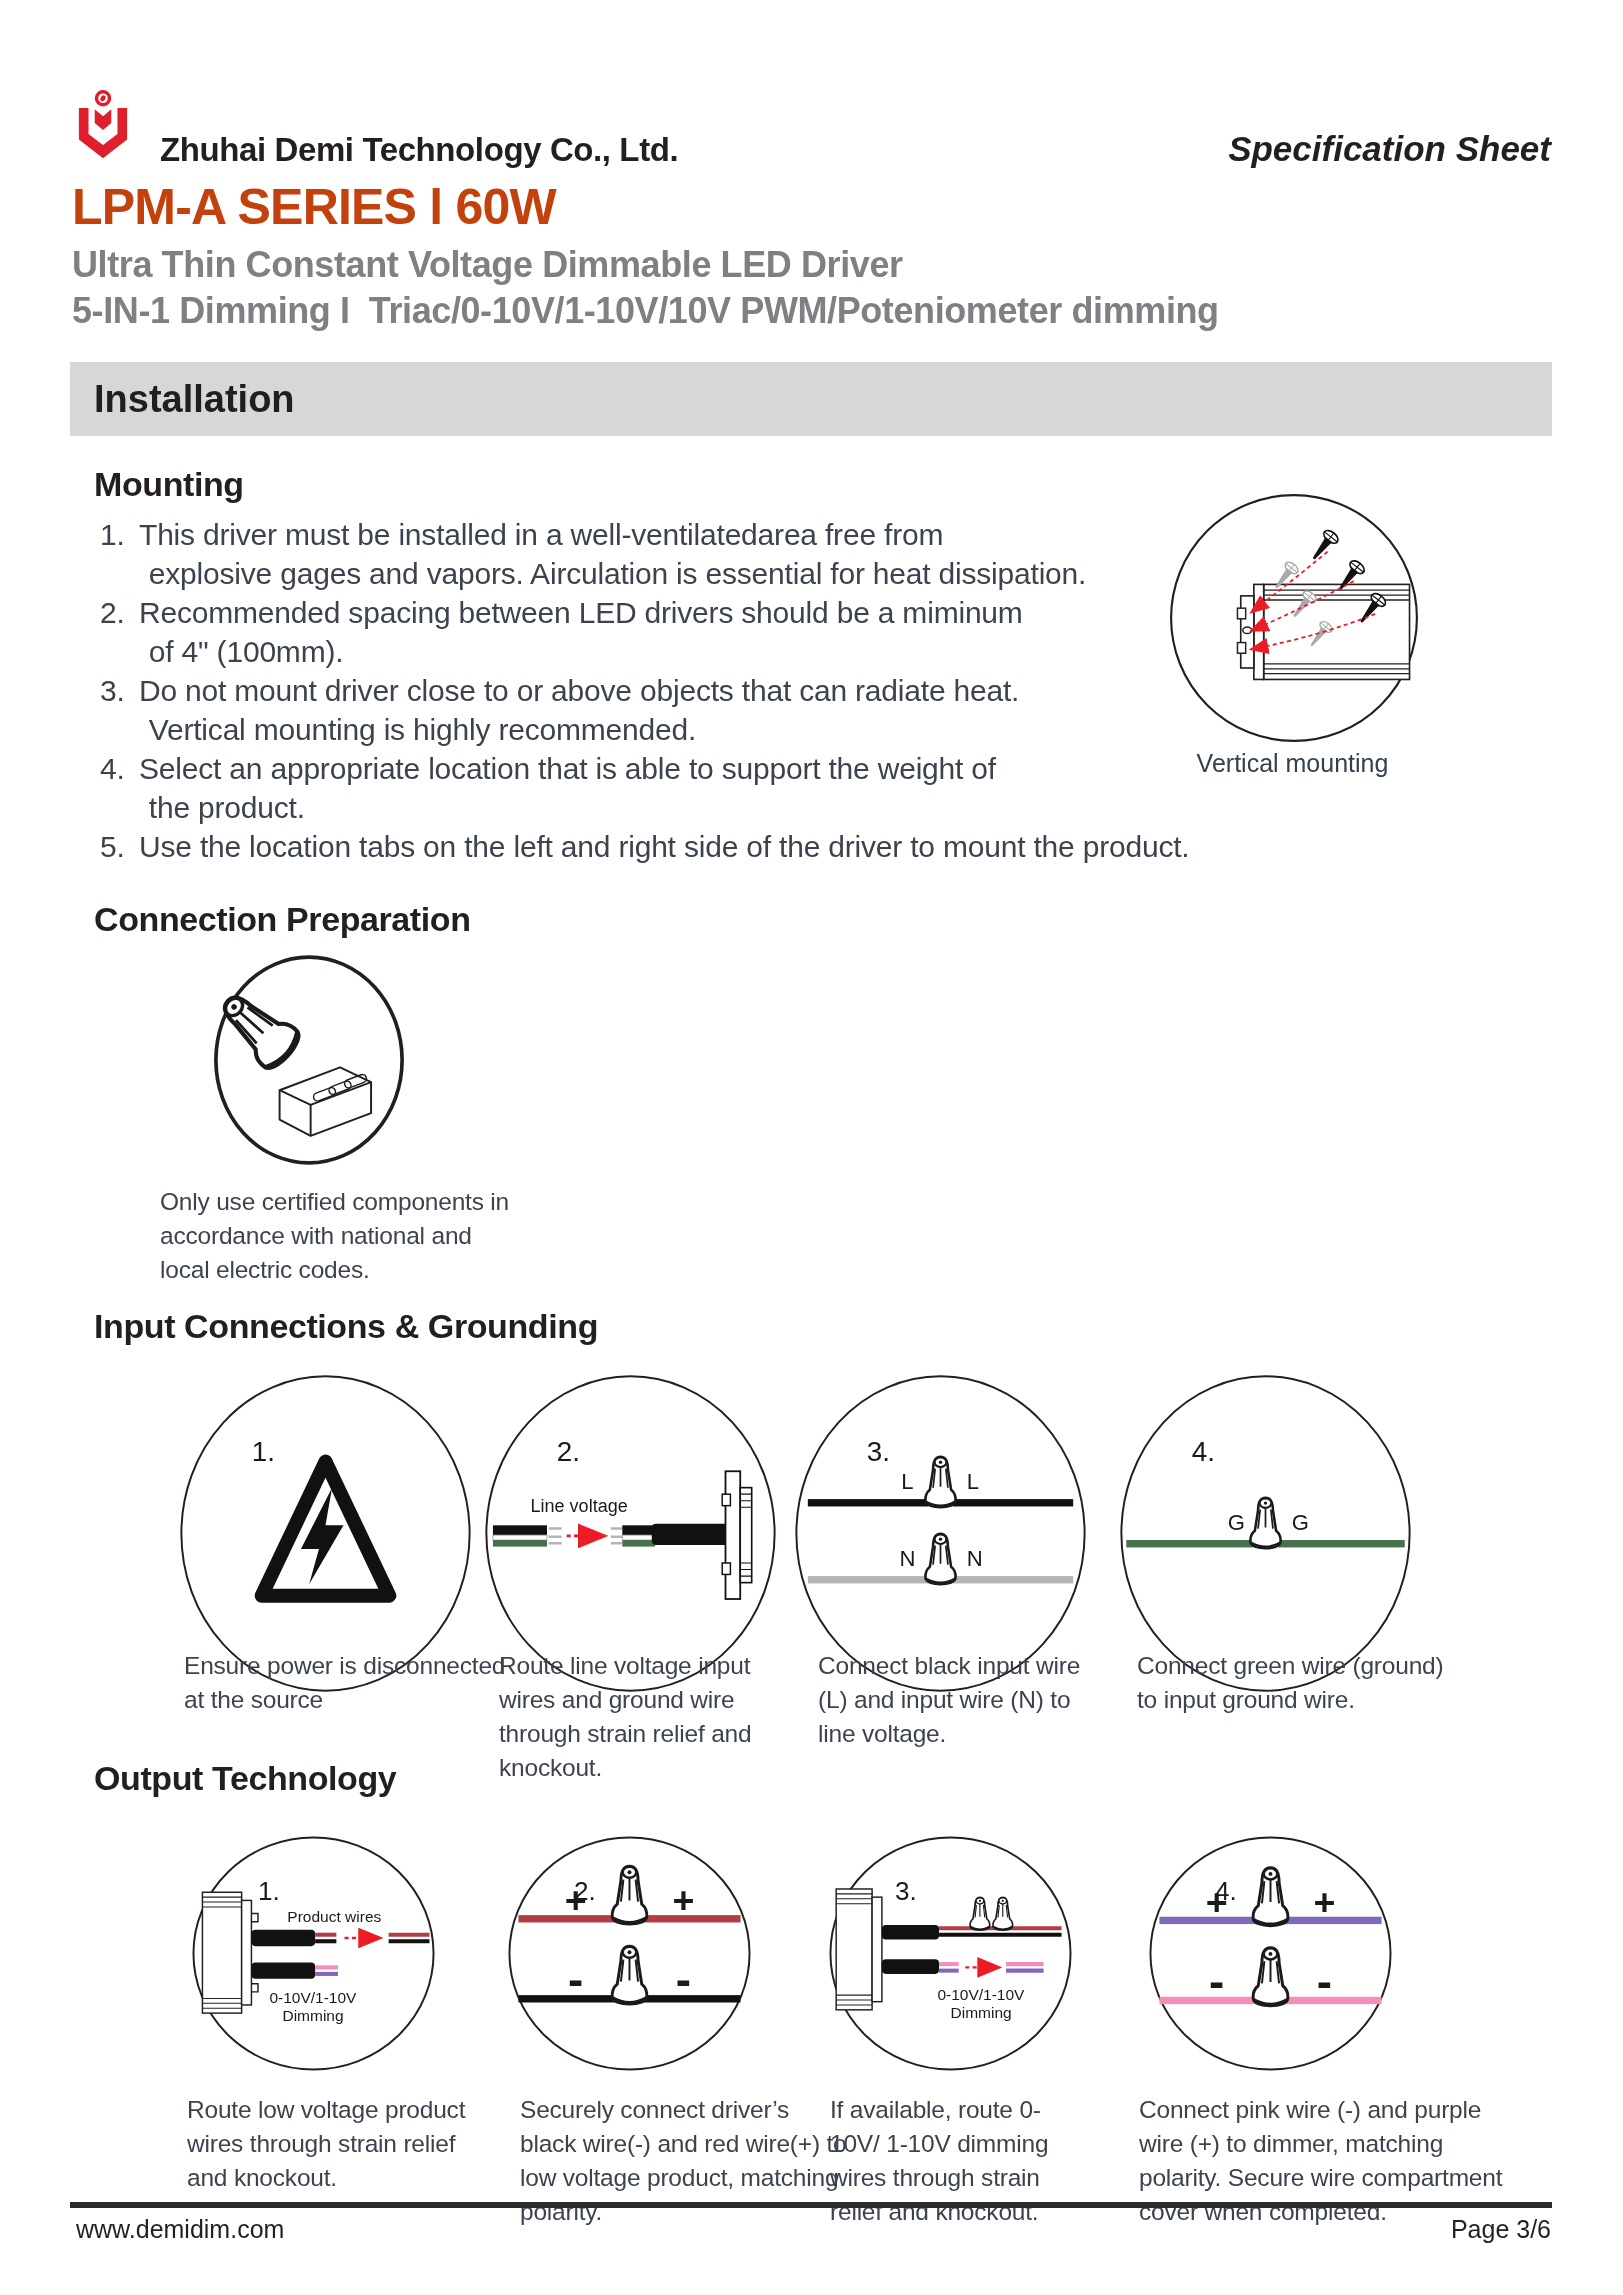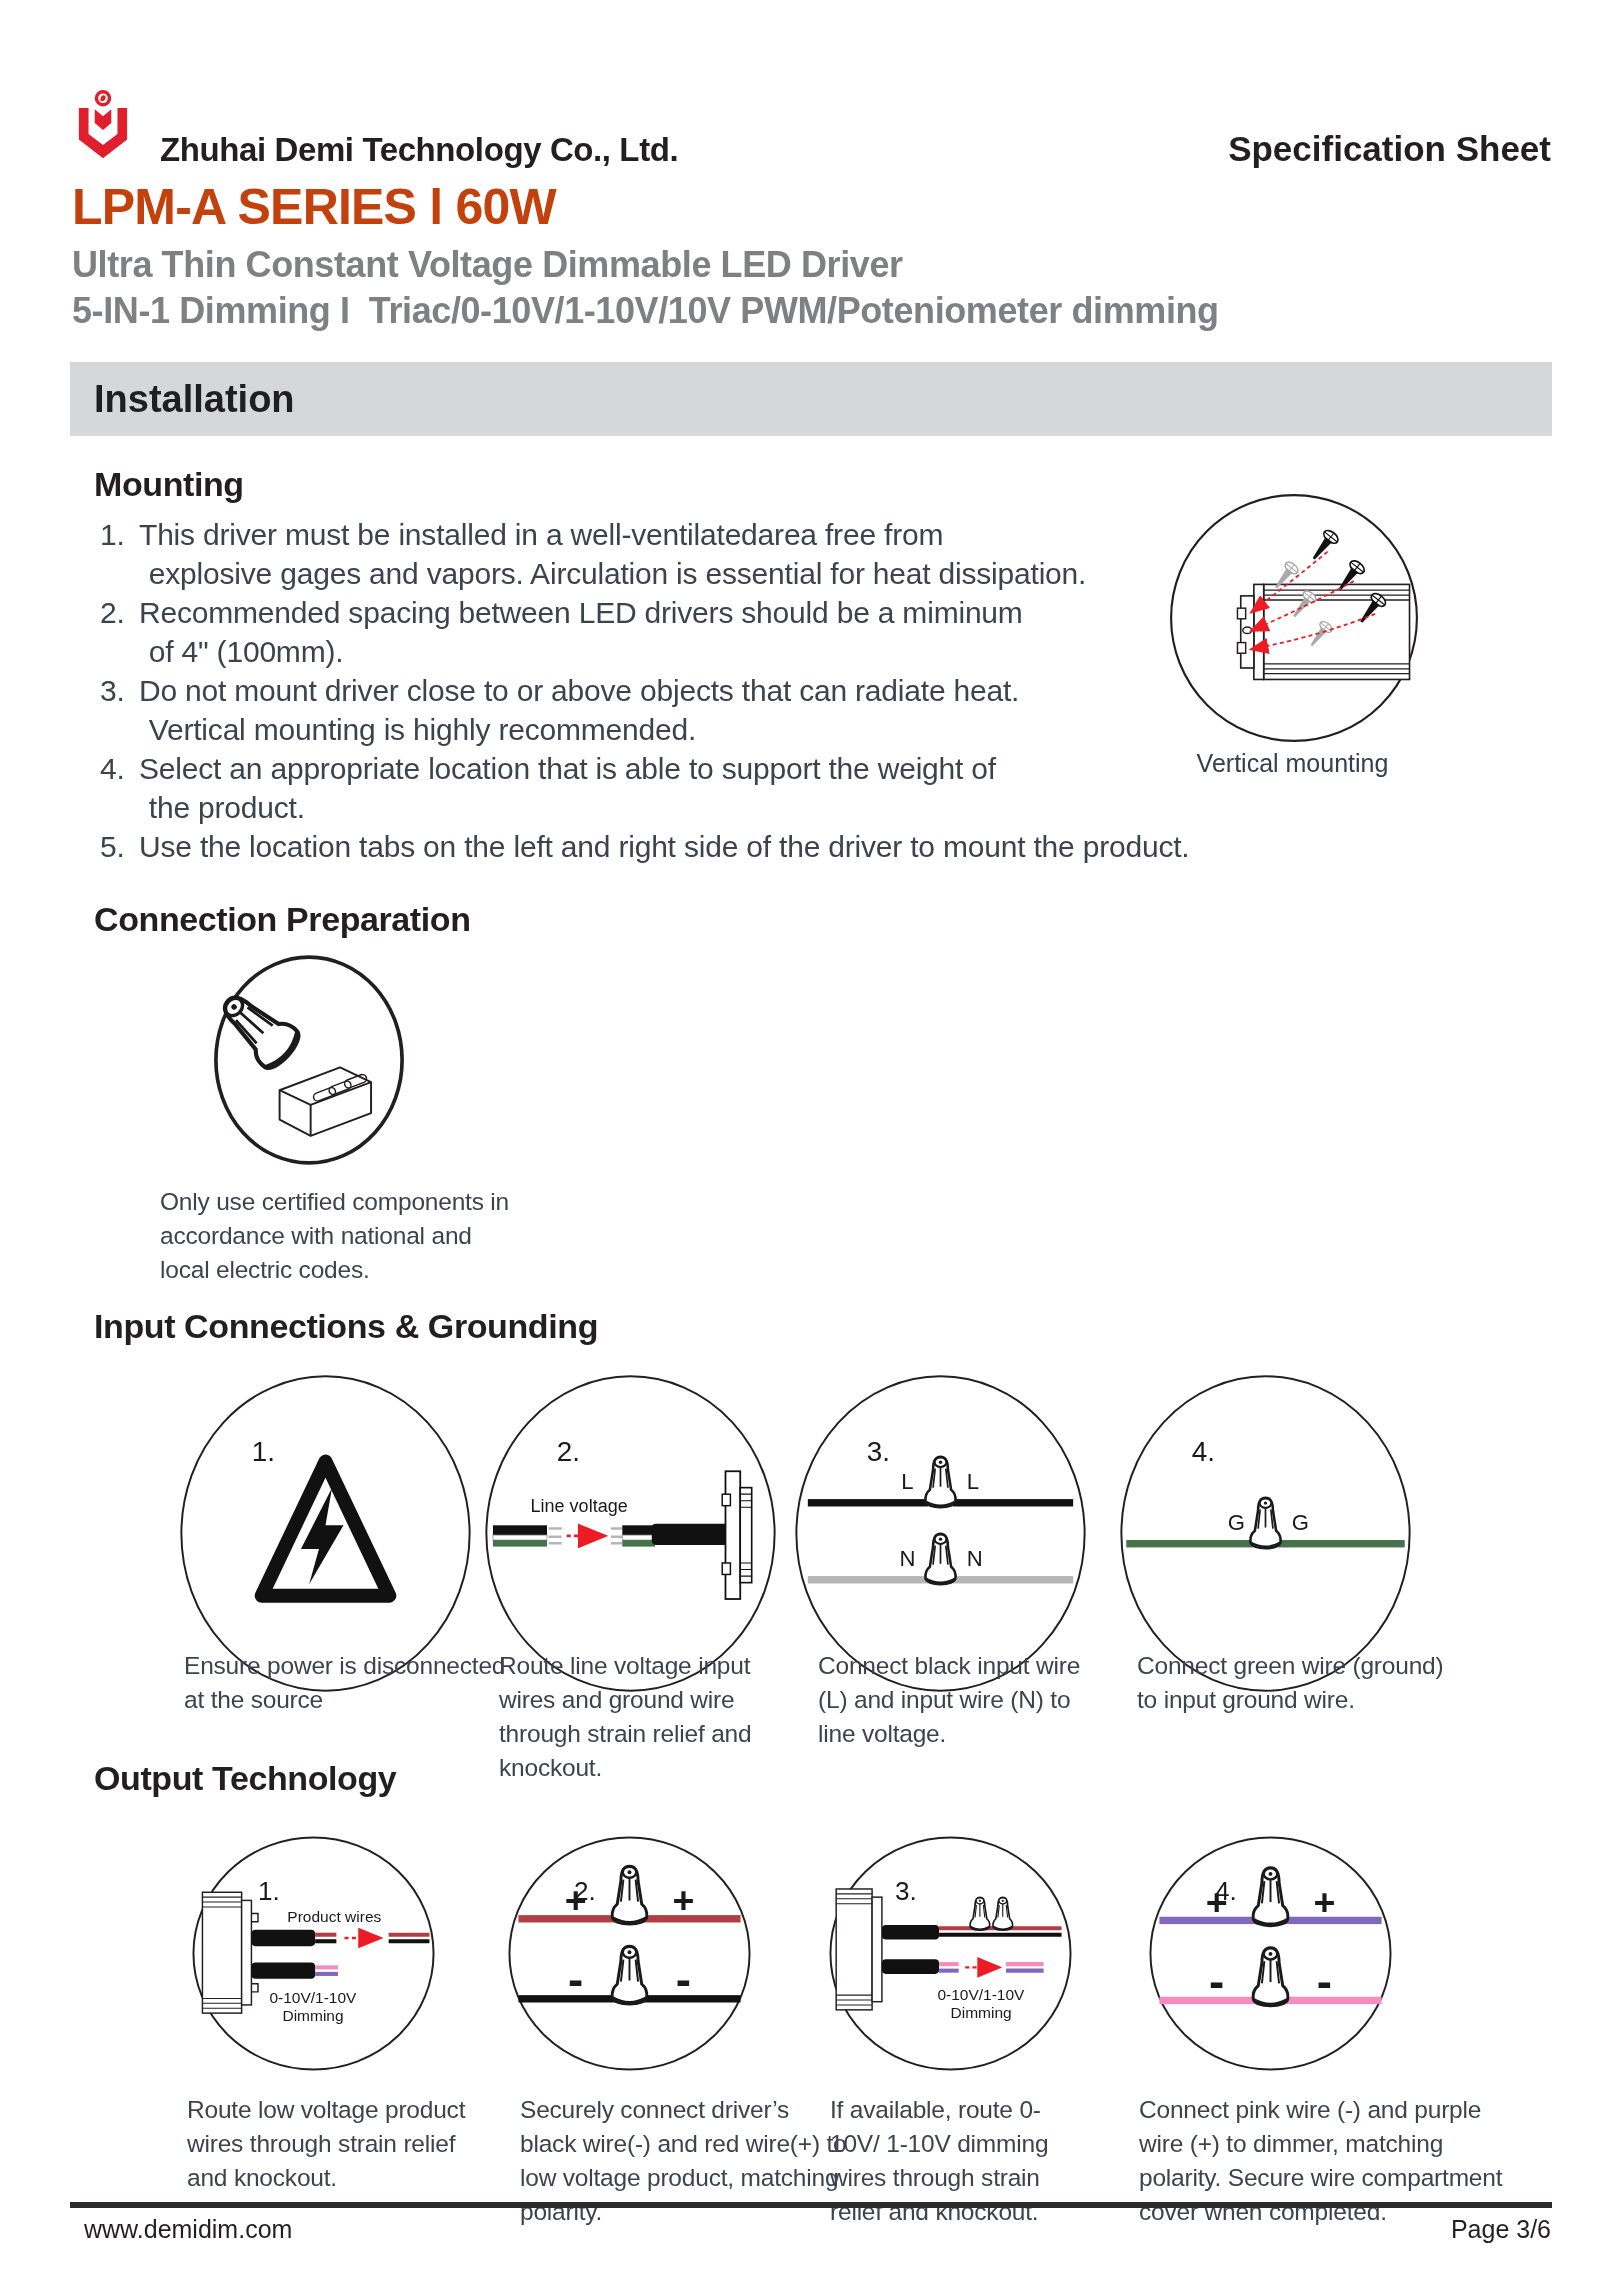--- a/index.html
+++ b/index.html
@@ -1,20 +1,20 @@
 <!DOCTYPE html>
 <html style="font-size:13px"><head>
 <meta charset="utf-8">
 <style>
   html,body{margin:0;padding:0;background:#ffffff;}
   .page{position:relative;width:1623px;height:2295px;background:#fff;
         font-family:"Liberation Sans",sans-serif;color:#231f20;overflow:hidden;}
   .abs{position:absolute;}
   .company{font-size:33px;font-weight:bold;color:#231f20;letter-spacing:-0.4px;}
-  .sheet-title{font-size:35px;font-weight:bold;color:#231f20;text-align:right;}
+  .sheet-title{font-size:35px;font-weight:bold;color:#231f20;text-align:right;font-style:italic;}
   .product-title{font-size:50px;font-weight:bold;color:#c2410c;letter-spacing:-0.8px;}
   .subtitle{font-size:36px;font-weight:bold;color:#7f8083;letter-spacing:-0.4px;white-space:pre-wrap;}
   .section-bar{background:#d6d7d8;width:1482px;height:74px;}
   .section-bar .lbl{font-size:38px;font-weight:bold;color:#1f1f1f;line-height:74px;padding-left:24px;}
   .heading{font-size:34px;font-weight:bold;color:#231f20;letter-spacing:-0.4px;}
   .mlist{width:1423px;}
   .mitem{display:flex;font-size:30px;line-height:39px;color:#3d434e;letter-spacing:-0.2px;}
   .mnum{width:39px;flex:none;}
   .cont{padding-left:9.8px;}
   .caption{color:#3d434e;font-size:24.5px;line-height:34px;letter-spacing:-0.2px;}
@@ -295,17 +295,17 @@
     <text x="84" y="198" font-size="56" font-weight="bold" text-anchor="middle">-</text>
     <text x="216" y="198" font-size="56" font-weight="bold" text-anchor="middle">-</text>
   </svg>
 
   <div class="abs caption" style="left:187px;top:2093px;width:295px;">Route low voltage product wires through strain relief and knockout.</div>
   <div class="abs caption" style="left:520px;top:2093px;width:327px;">Securely connect driver’s black wire(-) and red wire(+) to low voltage product, matching polarity.</div>
   <div class="abs caption" style="left:830px;top:2093px;width:254px;">If available, route 0-10V/ 1-10V dimming wires through strain relief and knockout.</div>
   <div class="abs caption" style="left:1139px;top:2093px;width:384px;">Connect pink wire (-) and purple wire (+) to dimmer, matching polarity. Secure wire compartment cover when completed.</div>
 
   <div class="abs footer-rule" style="left:70px;top:2202px;"></div>
-  <div class="abs footer-text" style="left:84px;top:2215px;">www.demidim.com</div>
+  <div class="abs footer-text" style="left:76px;top:2215px;">www.demidim.com</div>
   <div class="abs footer-text" style="right:72px;top:2215px;text-align:right;margin-left:16px;">Page 3/6</div>
 
 </div>
 
 
 </body></html>

